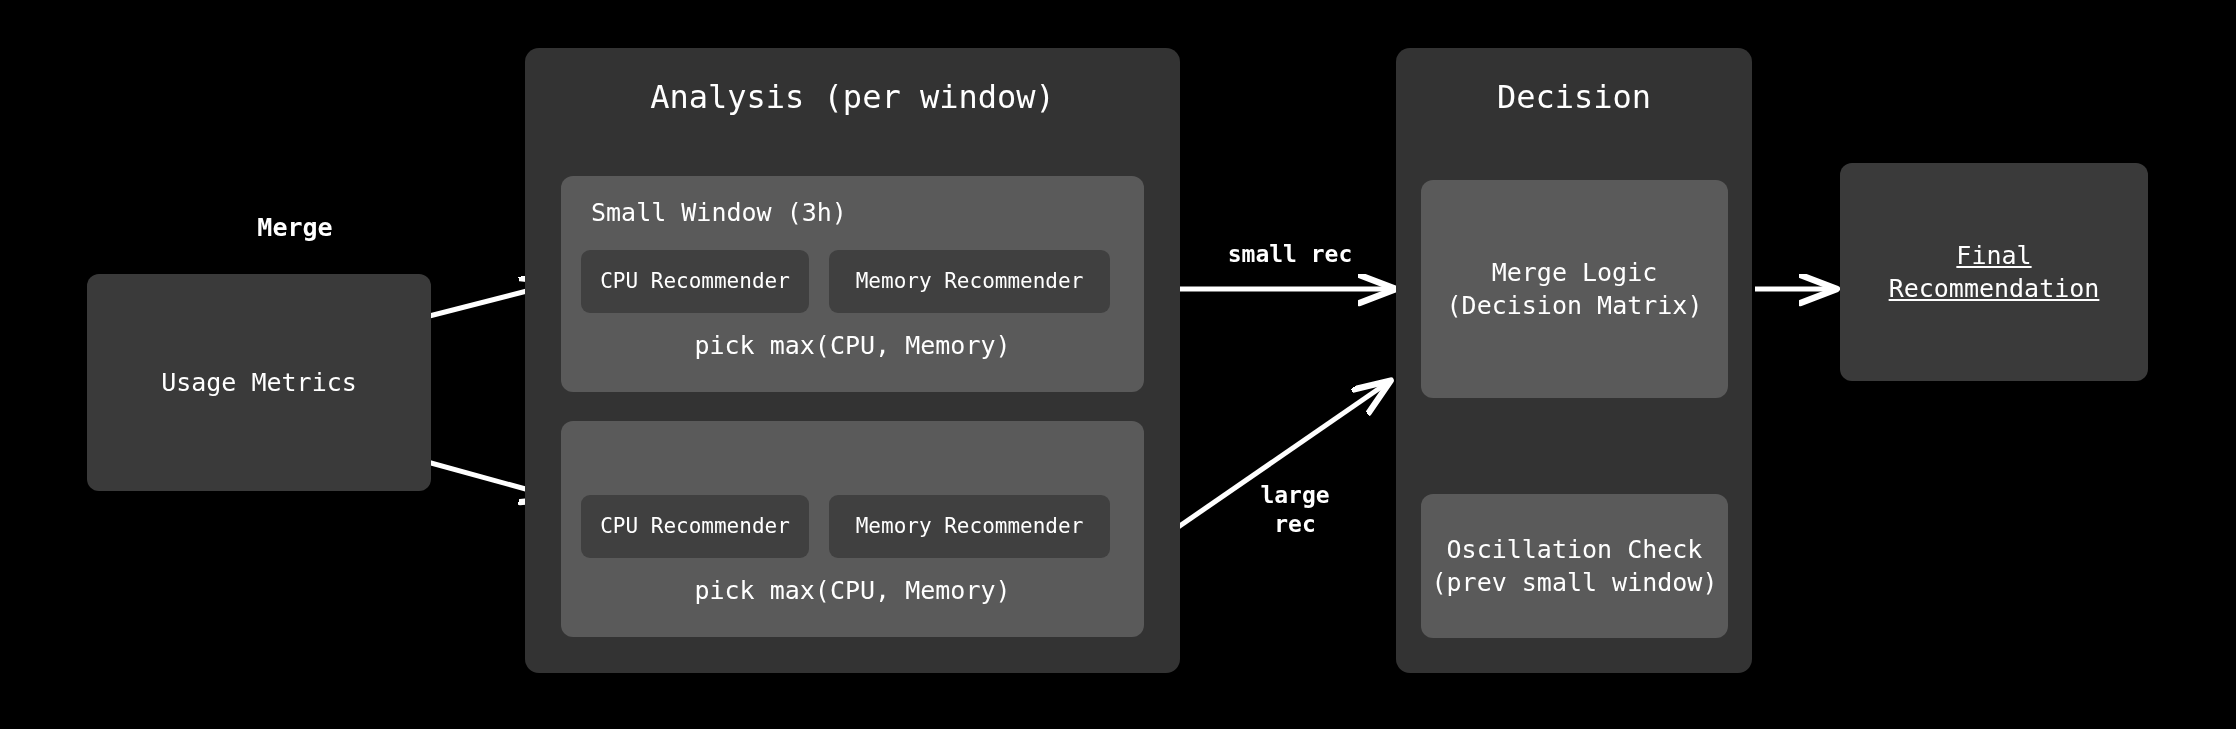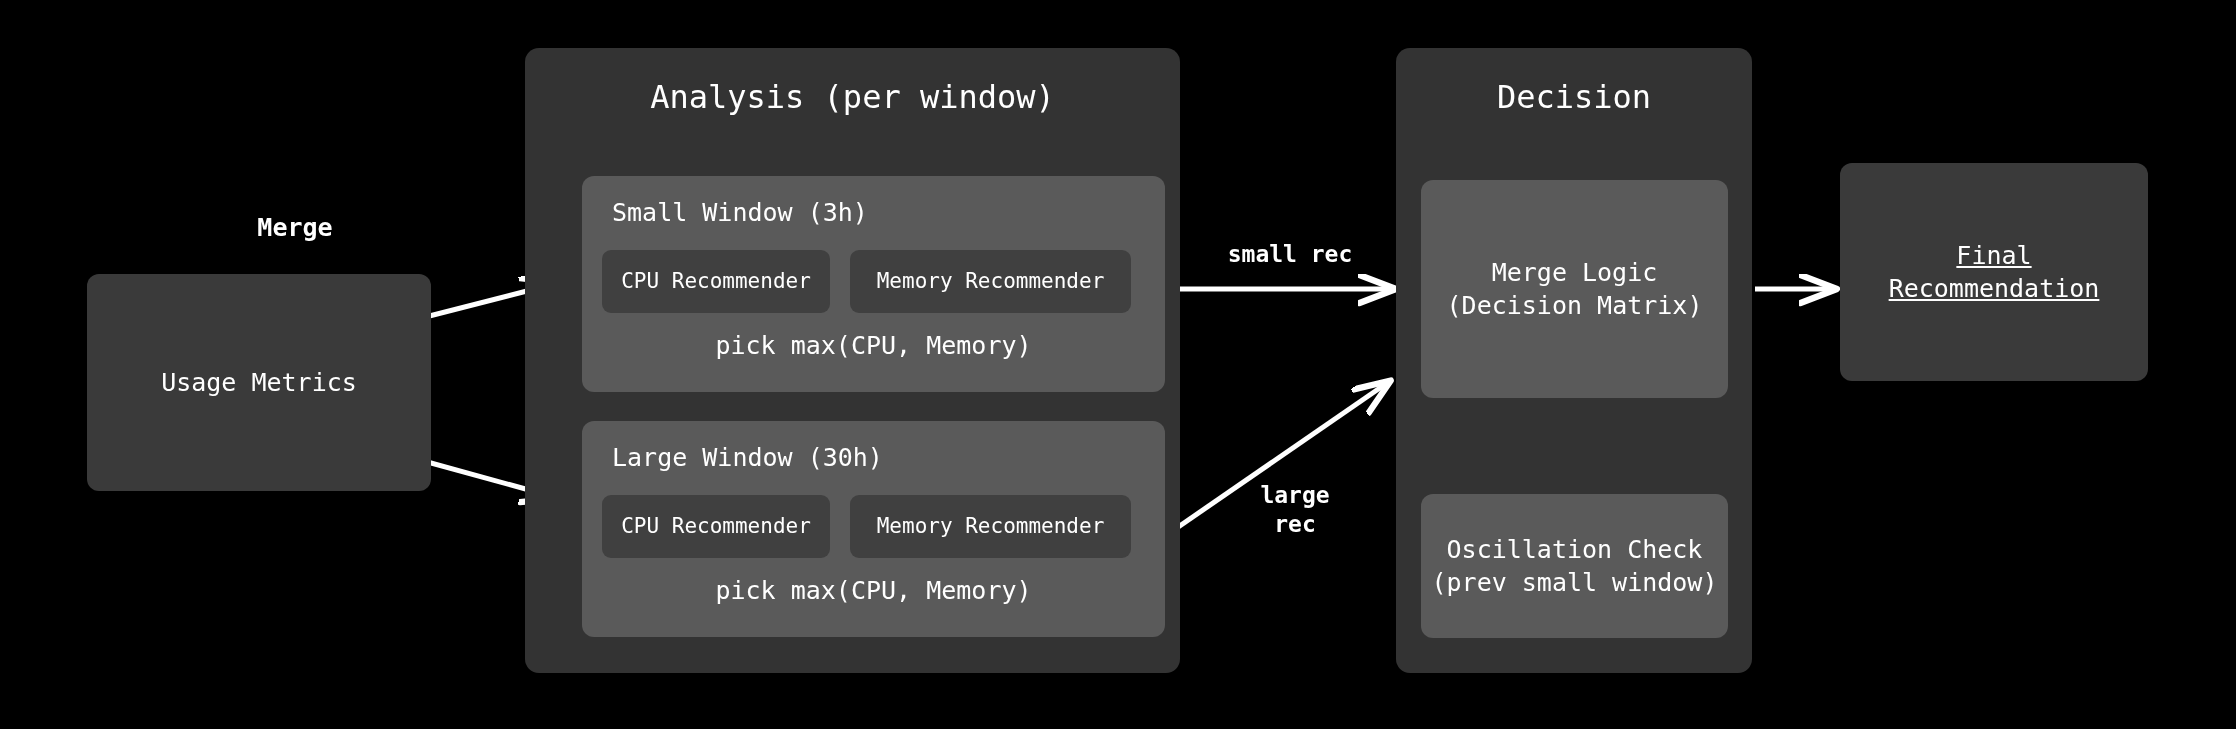--- a/index.html
+++ b/index.html
@@ -22,21 +22,21 @@
     background:#333333;border-radius:14px;
   }
   .cluster-title{
     position:absolute;left:0;right:0;text-align:center;
     font-size:32px;color:#ffffff;letter-spacing:0px;
   }
 
   
   .panel{
     position:absolute;box-sizing:border-box;
-    background:#5a5a5a;border-radius:12px;margin-left:21px;
+    background:#5a5a5a;border-radius:12px;
   }
   .panel-title{
     position:absolute;font-size:25px;color:#ffffff;text-align:left;
   }
   .panel-foot{
     position:absolute;left:0;right:0;text-align:center;
     font-size:25px;color:#ffffff;
   }
 
   
@@ -88,21 +88,20 @@
 </div>
 
 <div class="panel" style="left:561px;top:176px;width:583px;height:216px;">
   <div class="panel-title" style="left:30px;top:22px;">Small Window (3h)</div>
   <div class="node box-inner" style="left:20px;top:74px;width:228px;height:63px;">CPU Recommender</div>
   <div class="node box-inner" style="left:268px;top:74px;width:281px;height:63px;">Memory Recommender</div>
   <div class="panel-foot" style="top:155px;">pick max(CPU, Memory)</div>
 </div>
 
 <div class="panel" style="left:561px;top:421px;width:583px;height:216px;">
-  <div class="panel-title" style="left:30px;top:22px;">Large Window (30h)</div>
   <div class="node box-inner" style="left:20px;top:74px;width:228px;height:63px;">CPU Recommender</div>
   <div class="node box-inner" style="left:268px;top:74px;width:281px;height:63px;">Memory Recommender</div>
   <div class="panel-foot" style="top:155px;">pick max(CPU, Memory)</div>
 </div>
 
 <div class="label" style="left:1185px;top:240px;width:210px;">small rec</div>
 
 <div class="label" style="left:1235px;top:481px;width:120px;">large
 rec</div>
 

